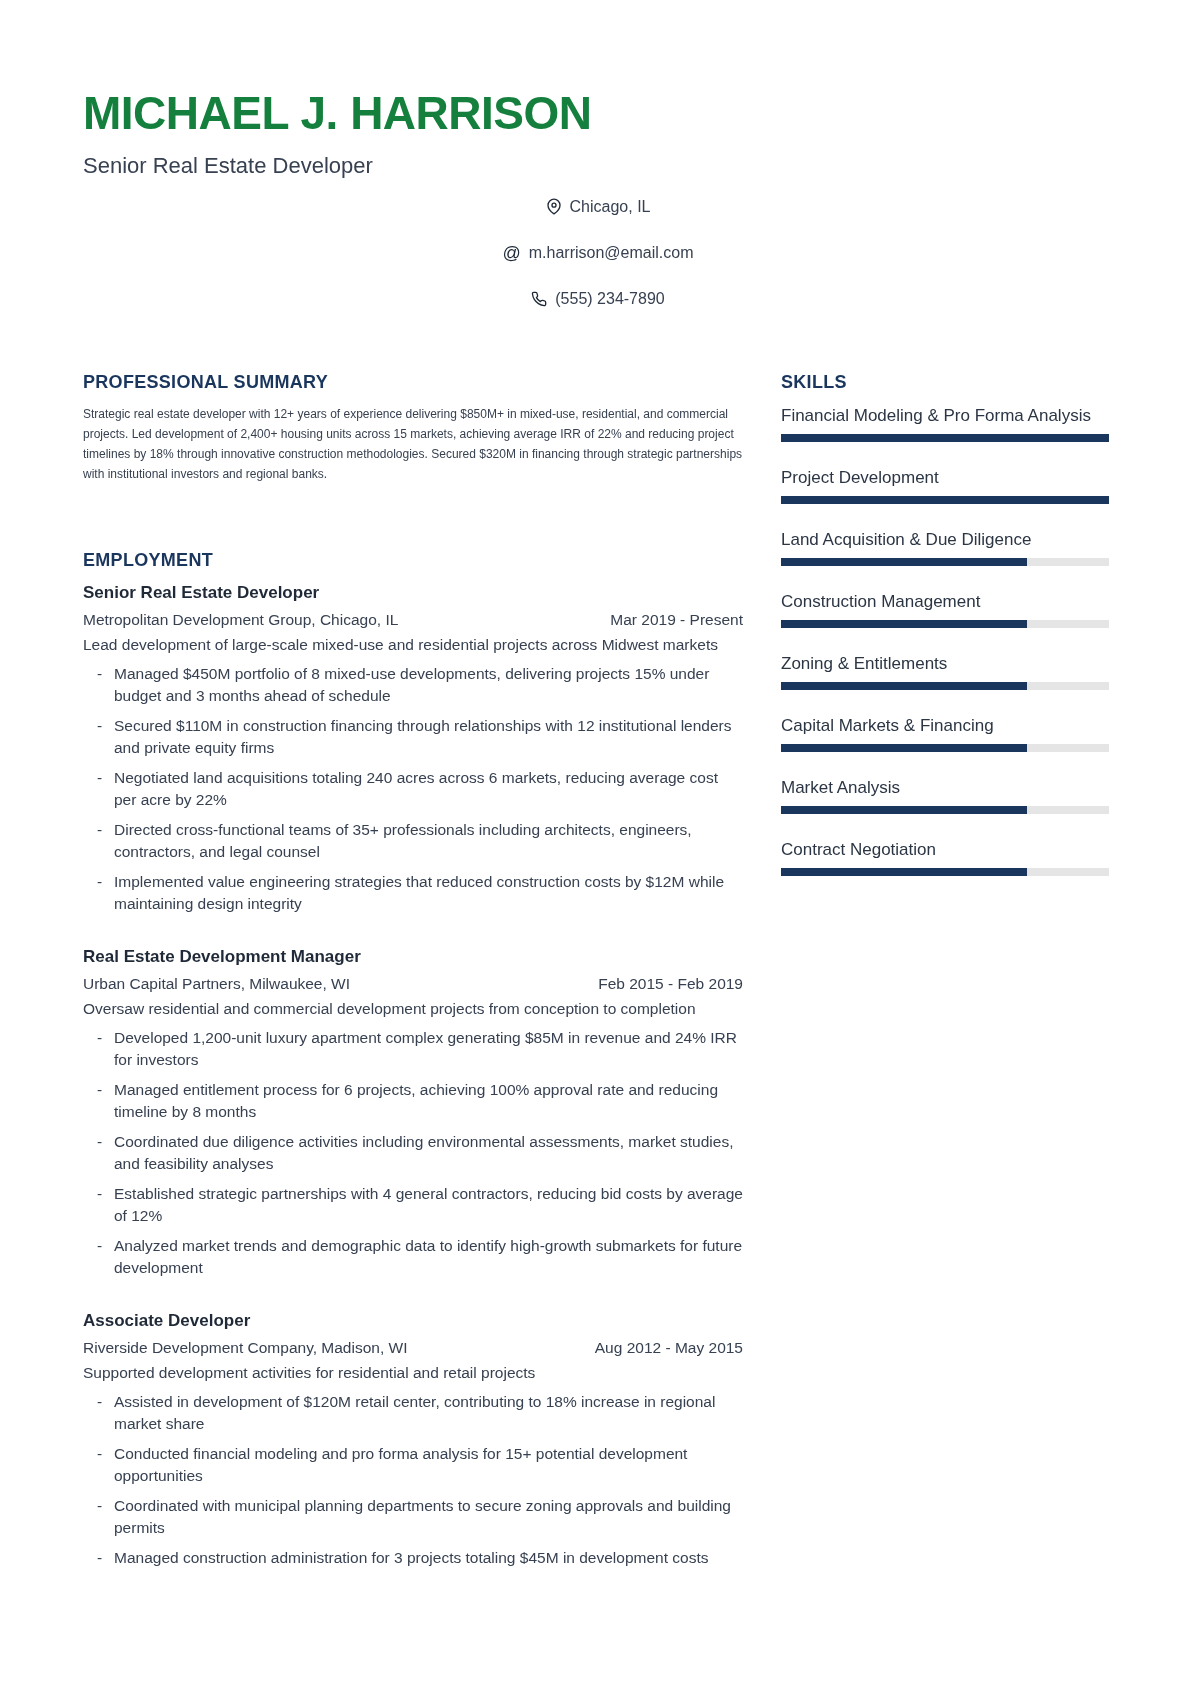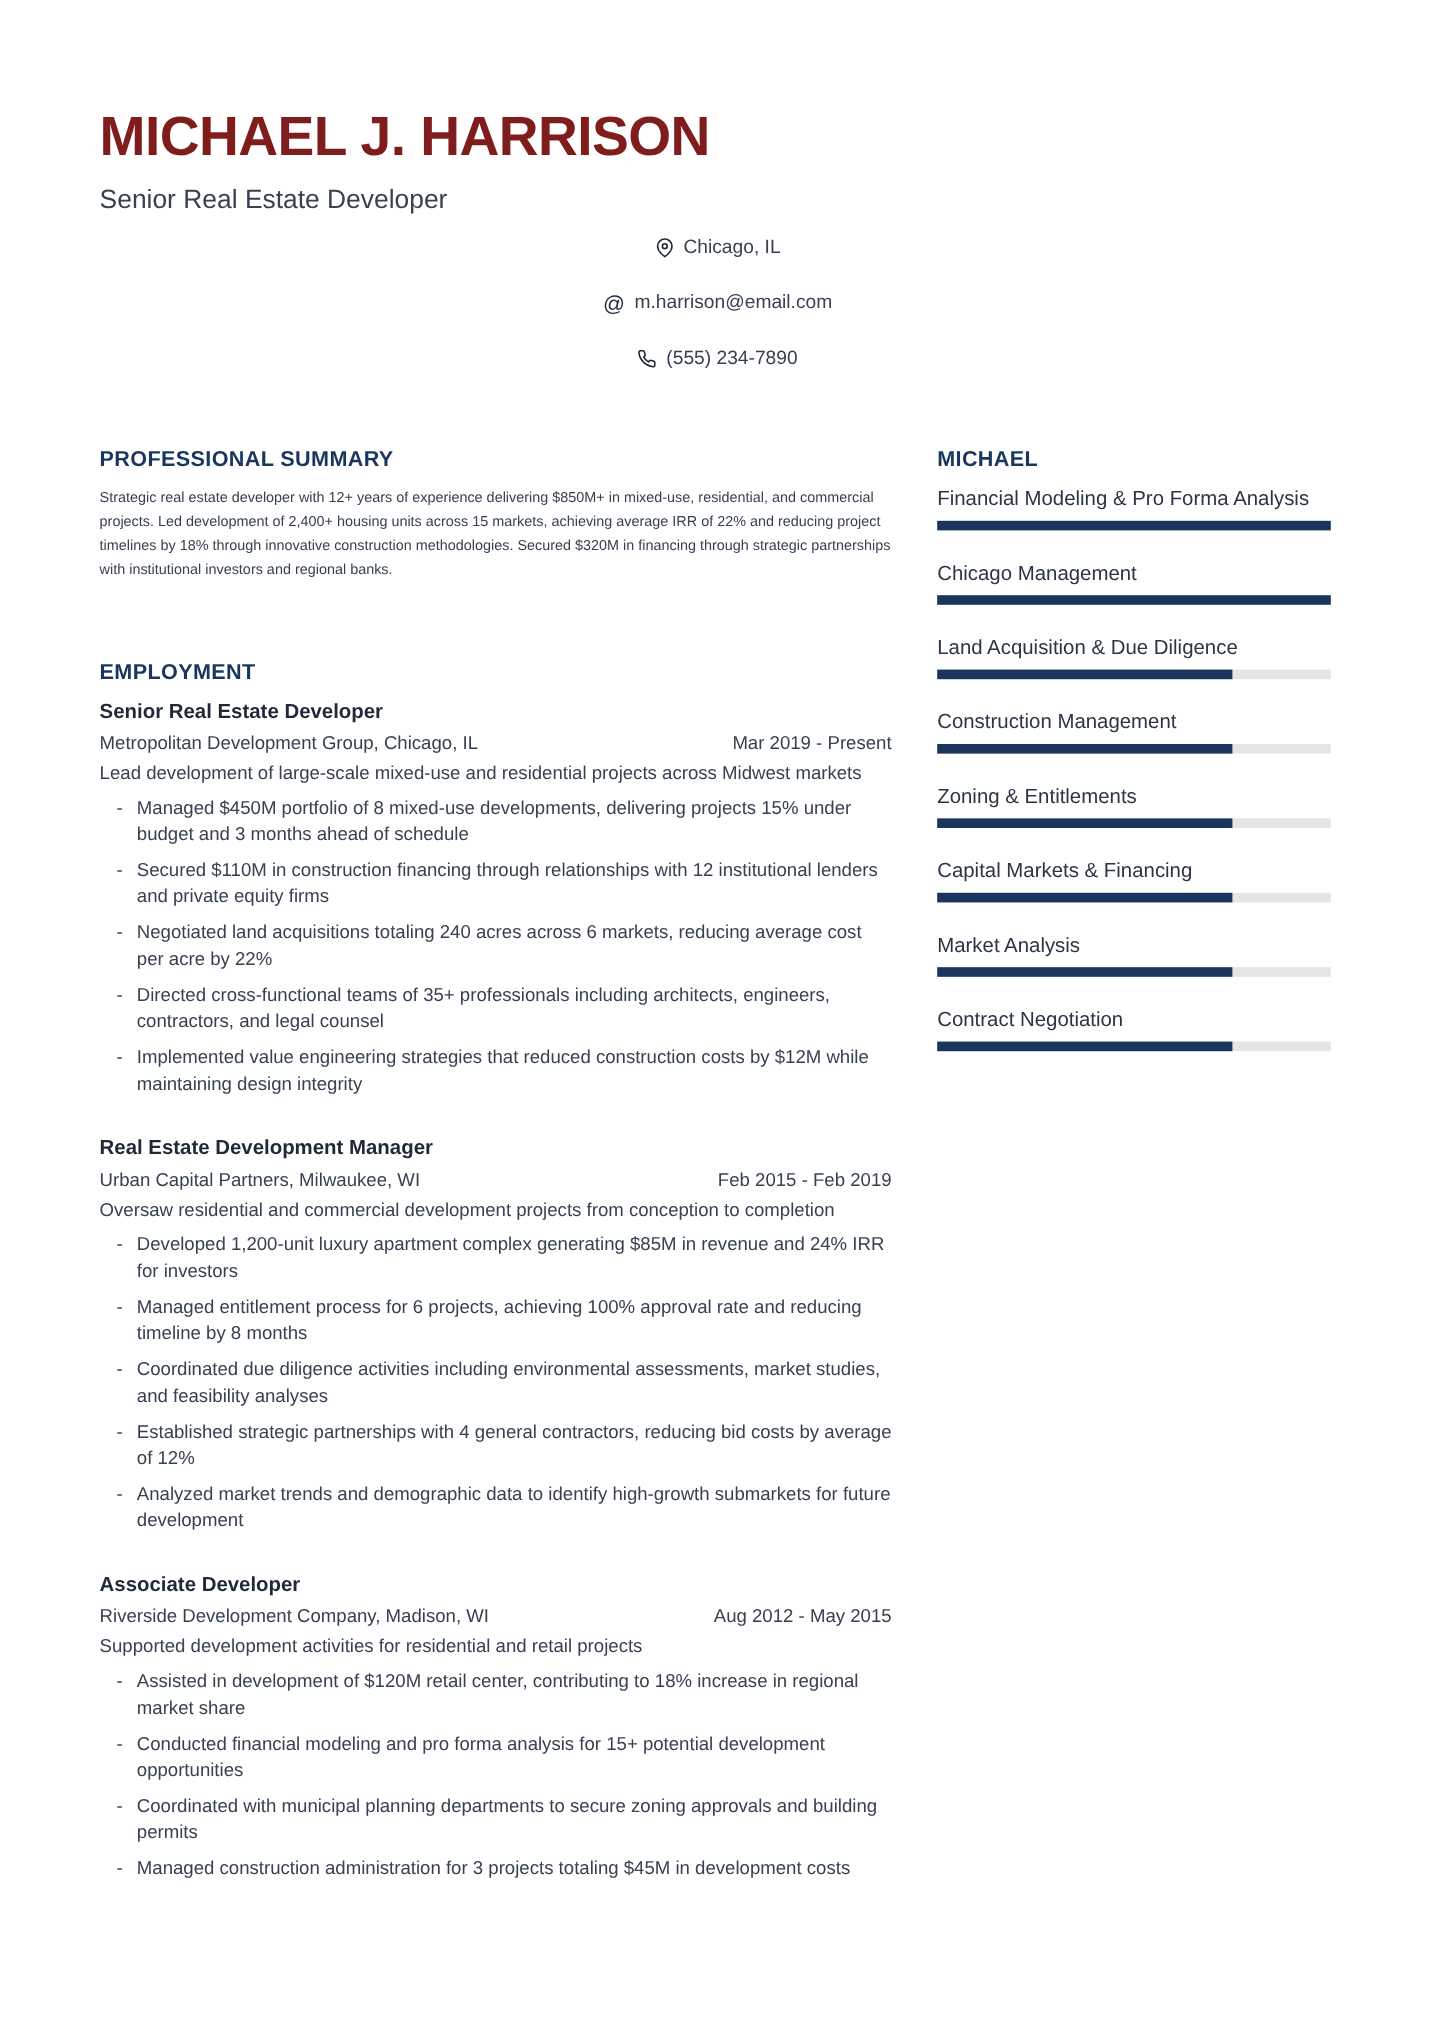--- a/index.html
+++ b/index.html
@@ -4,21 +4,21 @@
 <style>
   * { margin:0; padding:0; box-sizing:border-box; }
   html,body { background:#ffffff; }
   body { font-family:"Liberation Sans","DejaVu Sans",sans-serif; color:#374151; }
   .page {
     width:1200px; height:1697px; margin:0 auto; background:#ffffff;
     padding:88px 87px 40px 83px; overflow:hidden; position:relative;
   }
   
   .name {
-    font-size:46px; font-weight:700; color:#7f1d1d; letter-spacing:-0.5px; line-height:1.1;
+    font-size:46px; font-weight:700; color:#15803d; letter-spacing:-0.5px; line-height:1.1;
   }
   .job-headline { font-size:22px; font-weight:400; color:#374151; margin-top:14px; }
   .contact-row { display:flex; align-items:center; gap:28px; margin-top:19px; font-size:16px; color:#374151;flex-direction:column; }
   .contact-item { display:inline-flex; align-items:center; gap:8px; }
   .contact-item svg { display:block; stroke:#1f2937; }
   .at-glyph { font-size:18px; color:#1f2937; line-height:1; }
   
   .columns { display:flex; gap:38px; margin-top:64px; }
   .col-left  { width:660px; flex:0 0 660px; }
   .col-right { width:328px; flex:0 0 328px; }
@@ -133,30 +133,30 @@
                 <li>Coordinated with municipal planning departments to secure zoning approvals and building permits</li>
                 <li>Managed construction administration for 3 projects totaling $45M in development costs</li>
               </ul>
             </article>
           </div>
       </section>
     </div>
 
     <div class="col-right">
       <section>
-        <h2 class="section-heading">MICHAEL</h2>
+        <h2 class="section-heading">SKILLS</h2>
         <div id="skills-list">
             <div class="skill">
               <div class="skill-label">Financial Modeling &amp; Pro Forma Analysis</div>
               <div class="skill-track">
                 <div class="skill-fill" style="width: 100%;"></div>
               </div>
             </div>
             <div class="skill">
-              <div class="skill-label">Chicago Management</div>
+              <div class="skill-label">Project Development</div>
               <div class="skill-track">
                 <div class="skill-fill" style="width: 100%;"></div>
               </div>
             </div>
             <div class="skill">
               <div class="skill-label">Land Acquisition &amp; Due Diligence</div>
               <div class="skill-track">
                 <div class="skill-fill" style="width: 75%;"></div>
               </div>
             </div>

